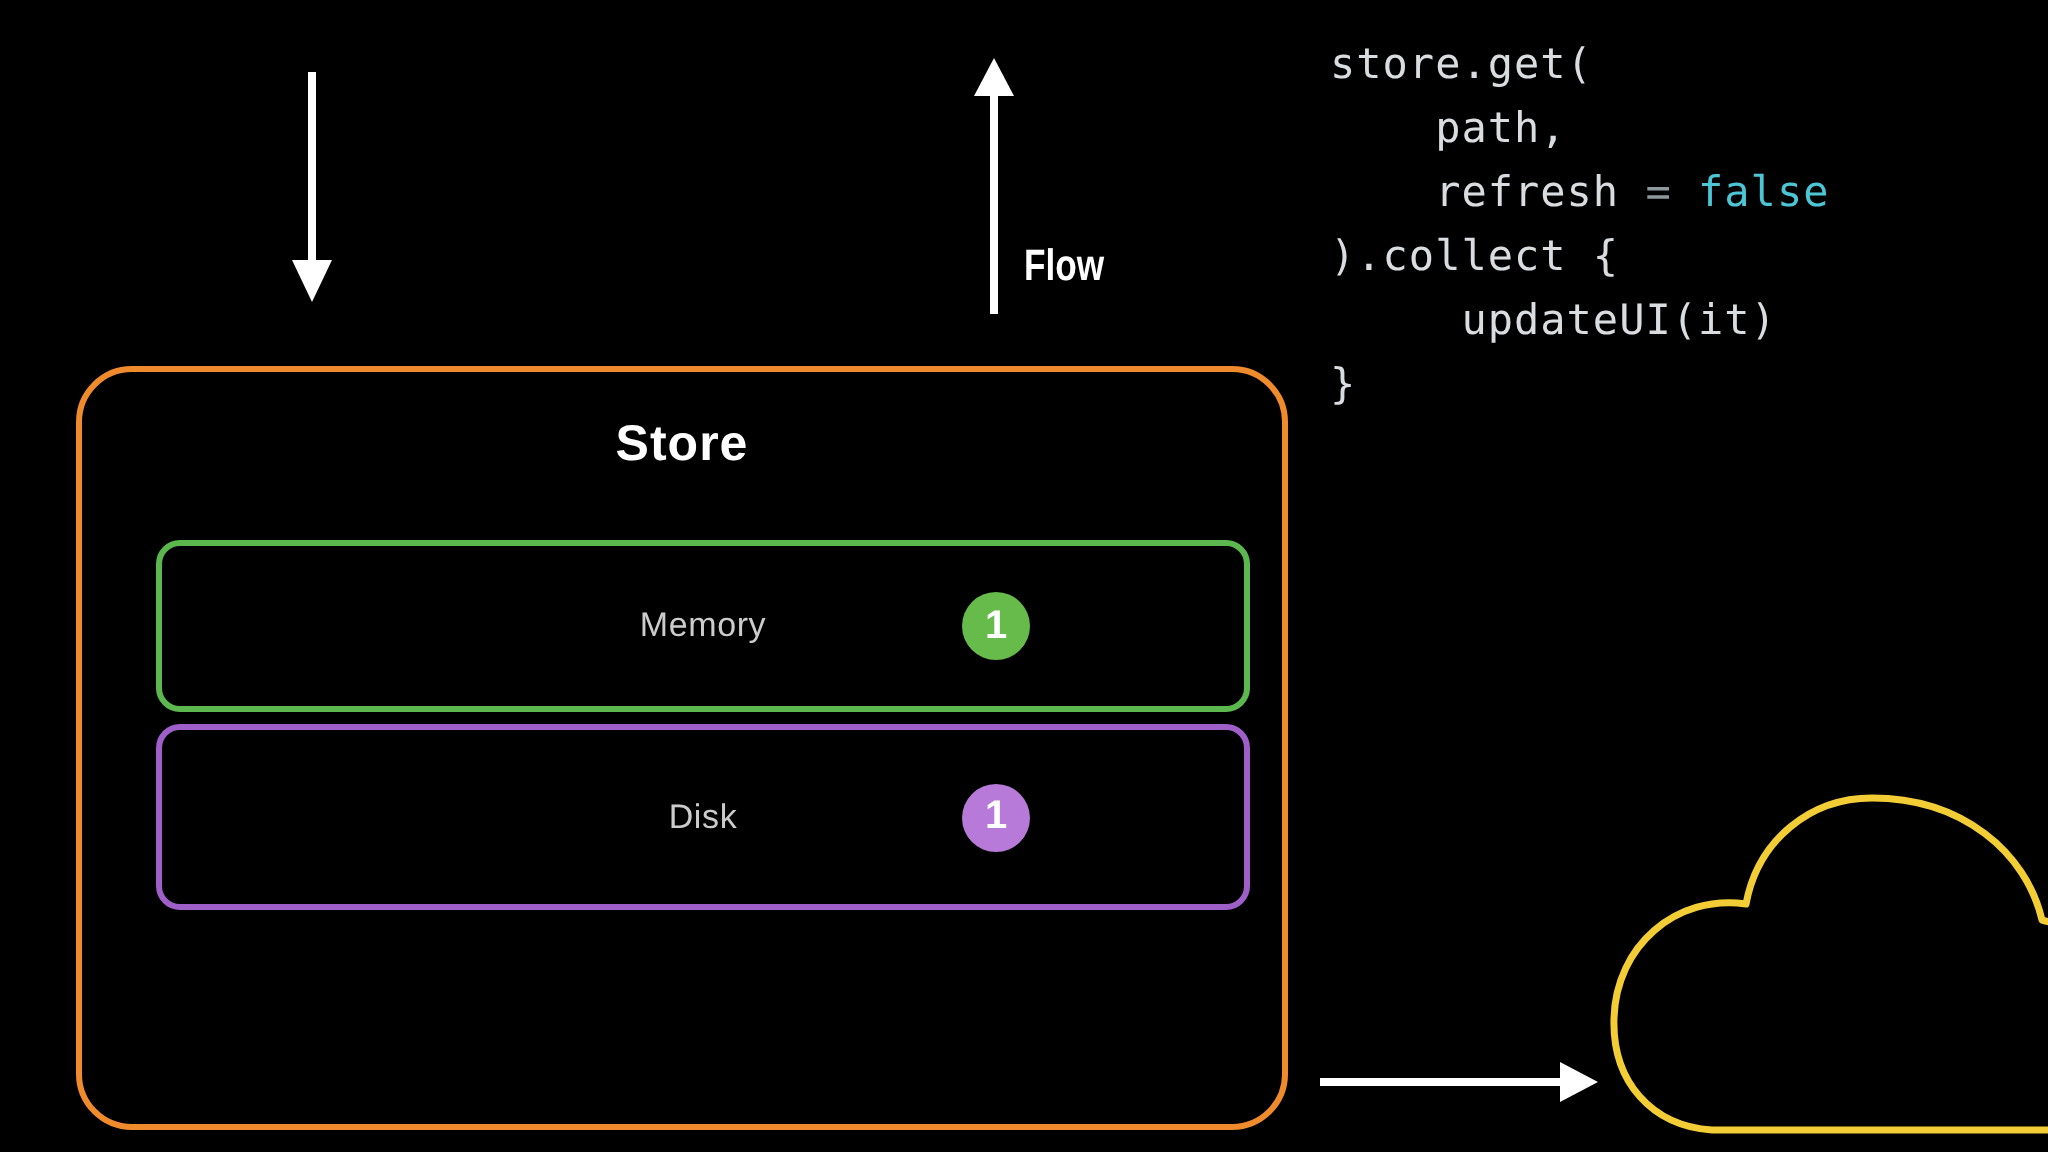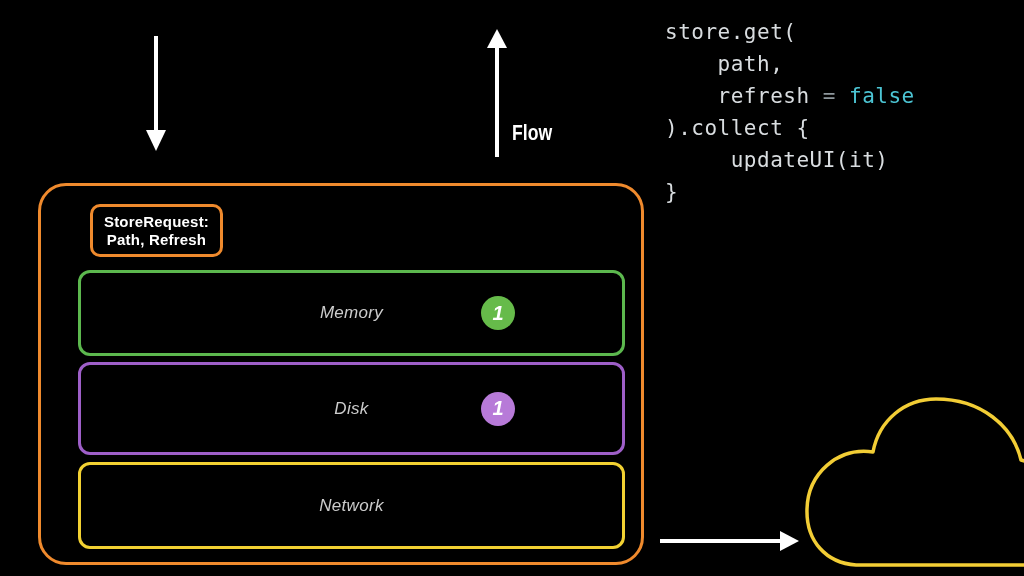--- a/index.html
+++ b/index.html
@@ -34,21 +34,21 @@
   .req-badge{
     position:absolute;left:49px;top:18px;width:133px;height:53px;
     border:3px solid;border-radius:10px;box-sizing:border-box;
     display:flex;flex-direction:column;justify-content:center;align-items:center;
     color:#fff;font-weight:bold;font-size:15px;line-height:18px;
     letter-spacing:0.2px;text-align:center;
   }
   .layer{
     position:absolute;left:37px;width:547px;
     border:3px solid;border-radius:12px;box-sizing:border-box;
-    display:flex;align-items:center;justify-content:center;font-style:italic;
+    display:flex;align-items:center;justify-content:center;
   }
   #layer-0{top:84px;height:86px;}
   #layer-1{top:176px;height:93px;text-align:right;}
   #layer-2{top:276px;height:87px;}
   .layer-label{color:var(--label,#ccc);font-size:17px;letter-spacing:0.3px;}
   .count{
     position:absolute;left:400px;top:50%;transform:translateY(-50%);
     width:34px;height:34px;border-radius:50%;
     color:#fff;font-weight:bold;font-size:20px;
     display:flex;align-items:center;justify-content:center;
@@ -78,39 +78,32 @@
       <line class="arrow-line" x1="660" y1="541" x2="781" y2="541"></line>
       <polygon class="arrow-head" points="780,531 780,551 799,541"></polygon>
     </g>
   </svg>
 
   <div id="flow">Flow</div>
 
   <pre id="code"><div class="code-line"><span style="color: rgb(217, 221, 224);">store.get(</span></div><div class="code-line"><span style="color: rgb(217, 221, 224);">    path,</span></div><div class="code-line"><span style="color: rgb(217, 221, 224);">    refresh </span><span style="color: rgb(142, 151, 156);">= </span><span style="color: rgb(76, 197, 212);">false</span></div><div class="code-line"><span style="color: rgb(217, 221, 224);">).collect {</span></div><div class="code-line"><span style="color: rgb(217, 221, 224);">     updateUI(it)</span></div><div class="code-line"><span style="color: rgb(217, 221, 224);">}</span></div></pre>
 
   <div id="store" style="border-color: rgb(239, 138, 45);">
-    <div class="req-badge" style="border-color: rgb(239, 138, 45);">
-      <div>StoreRequest:</div>
-      <div>Path, Refresh</div>
-    </div>
+    <div class="store-title">Store</div>
 
     <div class="layer" id="layer-0" style="border-color: rgb(92, 184, 78);">
       <span class="layer-label">Memory</span>
       <span class="count" style="background: rgb(102, 187, 74);">1</span>
     </div>
 
     <div class="layer" id="layer-1" style="border-color: rgb(158, 95, 200);">
       <span class="layer-label">Disk</span>
       <span class="count" style="background: rgb(183, 122, 216);">1</span>
     </div>
 
-    <div class="layer" id="layer-2" style="border-color: rgb(242, 209, 50);">
-      <span class="layer-label">Network</span>
-
-    </div>
   </div>
 
   <svg id="cloud" width="244" height="191" viewBox="780 385 244 191">
     <path id="cloud-path" d="M 1045 565 L 856 565
          C 826 563 806 541 807 509
          C 808 473 838 447 873 452
          C 879 420 905 399 936 399
          C 981 399 1013 426 1021 460
          C 1036 464 1047 470 1054 479" style="stroke: rgb(242, 205, 53);"></path>
   </svg>

